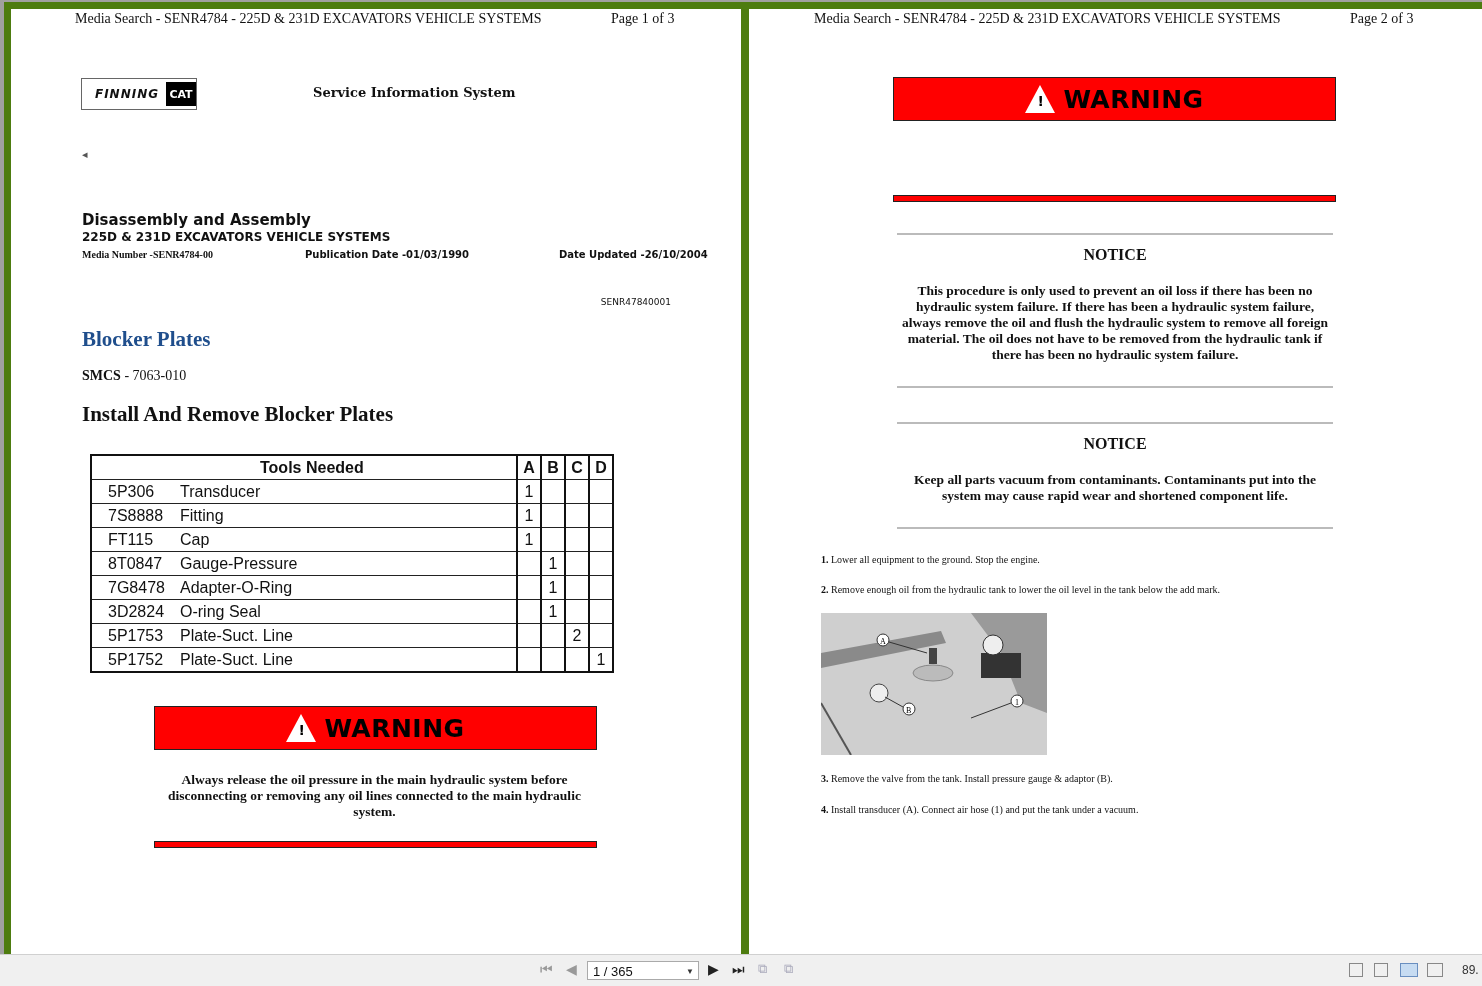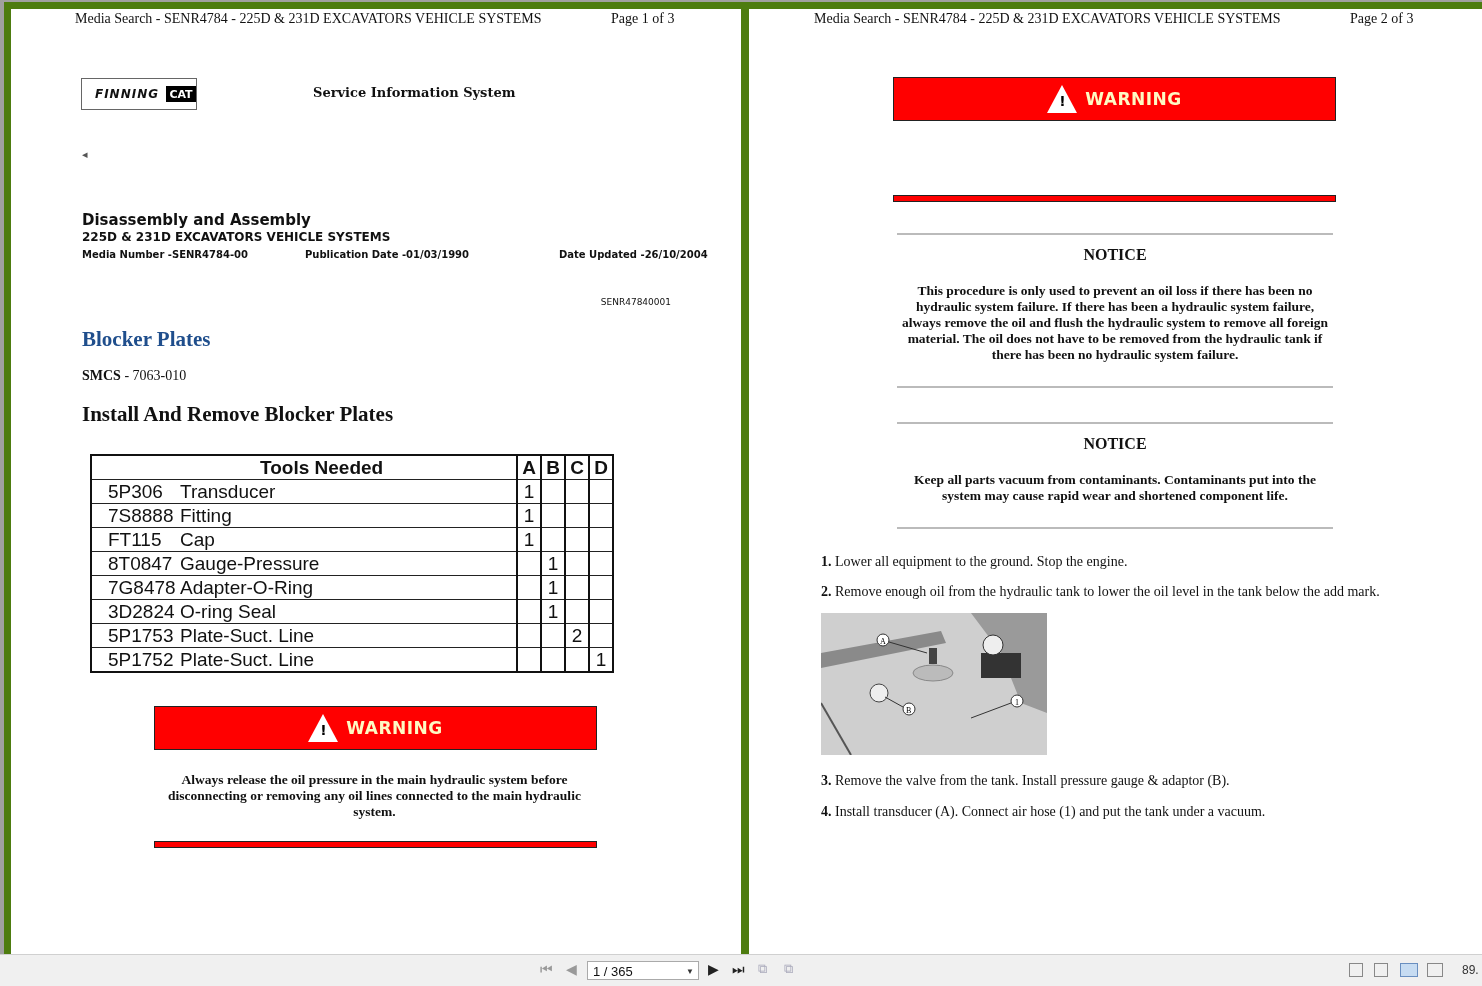--- a/index.html
+++ b/index.html
@@ -4,45 +4,45 @@
 <style>
   html, body { margin:0; padding:0; }
   body { width:1482px; height:986px; background:#a0a0a0; position:relative; overflow:hidden; font-family:"Liberation Serif", serif; color:#111; }
   .page { position:absolute; top:2px; background:#fff; border:7px solid #4d7c0f; box-shadow:1px 1px 0 #555; }
   #page1 { left:4px; width:730px; height:946px; }
   #page2 { left:742px; width:733px; height:946px; }
   .hdr { position:absolute; top:2px; font-size:14px; white-space:nowrap; }
   .abs { position:absolute; }
   .logo { left:70px; top:69px; width:114px; height:30px; border:1px solid #666; display:flex; align-items:center;text-align:center; }
   .logo .fin { font-family:"DejaVu Sans", sans-serif; font-weight:bold; font-style:italic; font-size:12px; letter-spacing:1px; padding-left:12px; width:66px; }
-  .logo .cat { background:#000; color:#fff; font-family:"DejaVu Sans", sans-serif; font-weight:bold; font-size:11px; height:16px; width:30px; display:flex; align-items:center; justify-content:center; margin-left:auto; }
+  .logo .cat { background:#000; color:#fff; font-family:"DejaVu Sans", sans-serif; font-weight:bold; font-size:11px; height:24px; width:30px; display:flex; align-items:center; justify-content:center; margin-left:auto; }
   .sis { left:302px; top:76px; font-family:"DejaVu Serif", serif; font-weight:bold; font-size:13px; }
   .sans { font-family:"DejaVu Sans", sans-serif; }
   .t1 { left:71px; top:202px; font-size:15px; font-weight:bold; }
   .t2 { left:71px; top:221px; font-size:12px; font-weight:bold; }
   .meta { top:240px; font-size:10px; font-weight:bold; }
   .docid { right:70px; top:288px; font-size:9px; }
   .blocker { left:71px; top:318px; font-size:21px; font-weight:bold; color:#1f4e8c; }
   .smcs { left:71px; top:359px; font-size:14px; }
   .install { left:71px; top:393px; font-size:21px; font-weight:bold; }
-  table.tools { position:absolute; left:79px; top:445px; border-collapse:collapse; font-family:"Liberation Sans", sans-serif; font-size:19px; border:2px solid #111; }
+  table.tools { position:absolute; left:79px; top:445px; border-collapse:collapse; font-family:"Liberation Sans", sans-serif; font-size:16px; border:2px solid #111; }
   table.tools td, table.tools th { border-bottom:1px solid #222; height:23px; padding:0; }
   table.tools th { font-weight:bold; }
   table.tools .code { width:72px; padding-left:16px; text-align:left; border-right:none; }
   table.tools .name { width:256px; text-align:left; }
   table.tools .q { width:22px; text-align:center; border-left:2px solid #111; }
   .warn-bar { background:#f00; border:1px solid #222; display:flex; align-items:center; justify-content:center; }
   .warn-bar .tri { width:0; height:0; border-left:15px solid transparent; border-right:15px solid transparent; border-bottom:28px solid #fff; position:relative; margin-right:8px; }
   .warn-bar .tri span { position:absolute; left:-3px; top:8px; color:#000; font-family:"DejaVu Sans", sans-serif; font-weight:bold; font-size:14px; }
-  .warn-bar .wtxt { color:#fef9c3; font-family:"DejaVu Sans", sans-serif; font-weight:bold; font-size:17px; letter-spacing:0.5px; }
+  .warn-bar .wtxt { color:#000000; font-family:"DejaVu Sans", sans-serif; font-weight:bold; font-size:25px; letter-spacing:0.5px; }
   .warn-end { background:#f00; border:1px solid #222; height:5px; }
   .ctext { text-align:center; font-weight:bold; font-size:13.5px; line-height:16px; }
   .rule { border-top:2px solid #bbb; }
   .notice { text-align:center; font-weight:bold; font-size:16px; }
-  .step { left:72px; font-size:14px; white-space:nowrap; }
+  .step { left:72px; font-size:10px; white-space:nowrap; }
   .step b { font-weight:bold; }
   .photo { left:72px; top:604px; width:226px; height:142px; background:linear-gradient(160deg,#d8d8d8 0%,#c6c6c6 30%,#e0e0e0 55%,#bdbdbd 100%); }
   .toolbar { position:absolute; left:0; top:954px; width:1482px; height:32px; background:#f0f0f0; border-top:1px solid #d0d0d0; }
   .tb { position:absolute; top:6px; font-family:"DejaVu Sans", sans-serif; font-size:14px; color:#999; }
   .pagebox { position:absolute; left:587px; top:6px; width:112px; height:19px; background:#fff; border:1px solid #aaa; font-family:"Liberation Sans", sans-serif; font-size:13px; line-height:19px; padding-left:5px; box-sizing:border-box; }
   .pagebox .dd { position:absolute; right:4px; top:0; font-size:8px; color:#333; }
   .vm { position:absolute; top:8px; width:14px; height:14px; border:1px solid #888; box-sizing:border-box; }
   .vm.on { background:#c7dcf2; border-color:#6a8fc0; }
   .zoom { position:absolute; left:1462px; top:8px; font-family:"Liberation Sans", sans-serif; font-size:12px; color:#333; }
 </style>
@@ -55,21 +55,21 @@
 
   <div class="abs logo">
     <span class="fin">FINNING</span>
     <span class="cat">CAT</span>
   </div>
   <div class="abs sis">Service Information System</div>
   <div class="abs" style="left:71px;top:139px;font-size:11px;color:#555;">◂</div>
 
   <div class="abs sans t1">Disassembly and Assembly</div>
   <div class="abs sans t2">225D &amp; 231D EXCAVATORS VEHICLE SYSTEMS</div>
-  <div class="abs sans meta" style="left:71px;">Media Number -SENR4784-00</div>
+  <div class="abs sans meta" style="left:71px;font-family:Liberation Serif, serif;">Media Number -SENR4784-00</div>
   <div class="abs sans meta" style="left:294px;">Publication Date -01/03/1990</div>
   <div class="abs sans meta" style="left:518px;padding-left:30px;">Date Updated -26/10/2004</div>
   <div class="abs sans docid">SENR47840001</div>
 
   <div class="abs blocker">Blocker Plates</div>
   <div class="abs smcs"><b>SMCS</b><span> - 7063-010</span></div>
   <div class="abs install">Install And Remove Blocker Plates</div>
 
   <table class="tools">
     <tbody>

